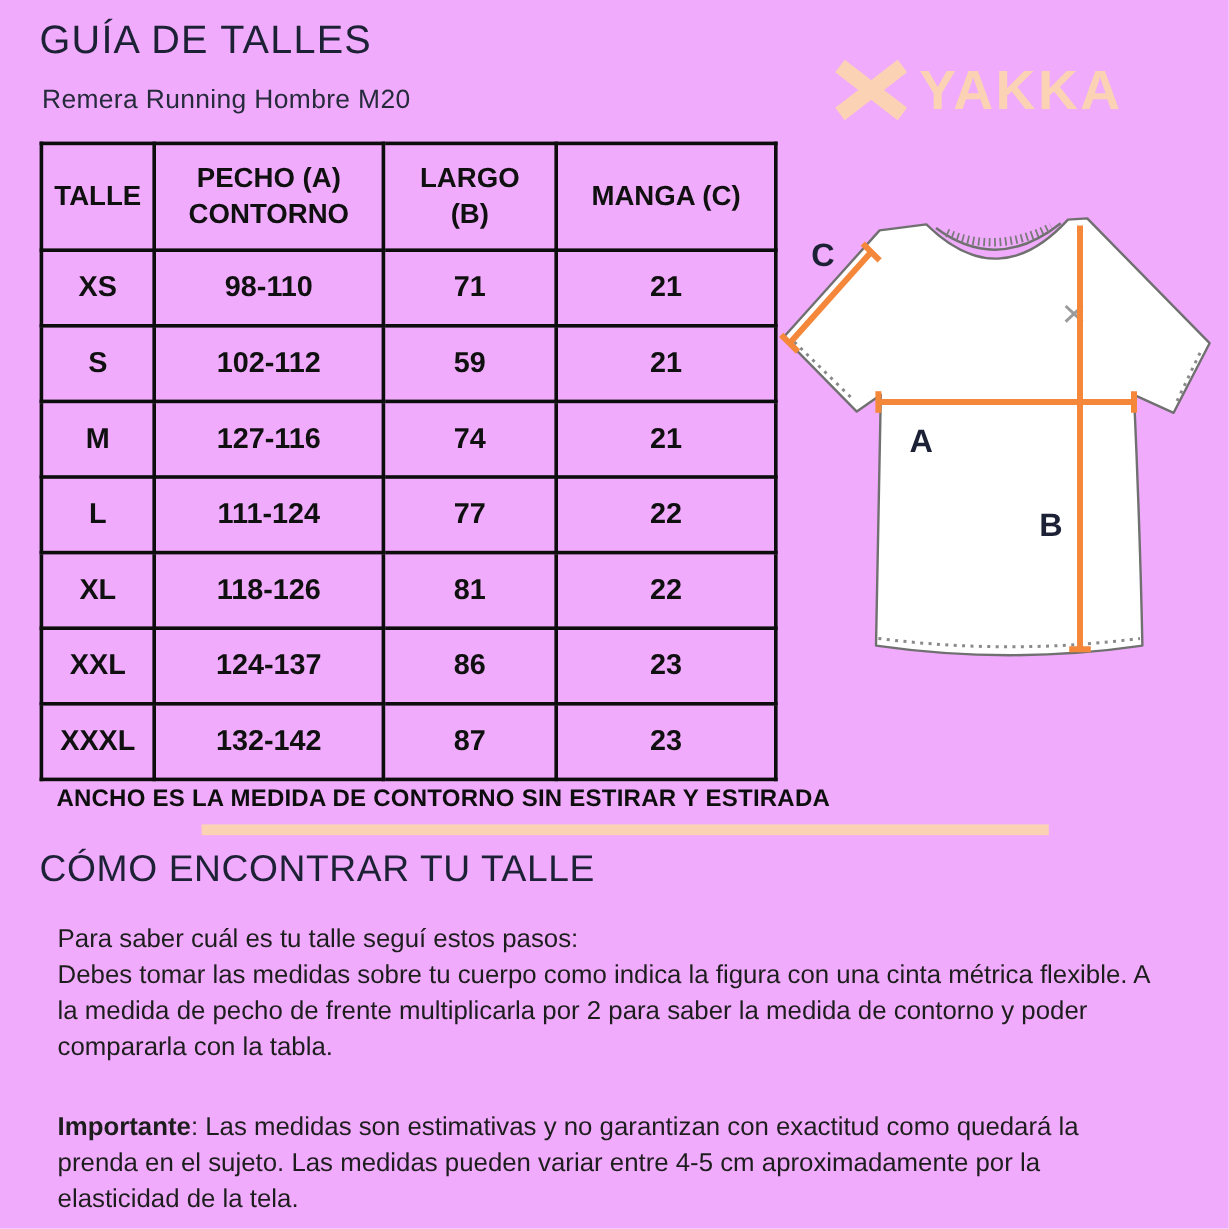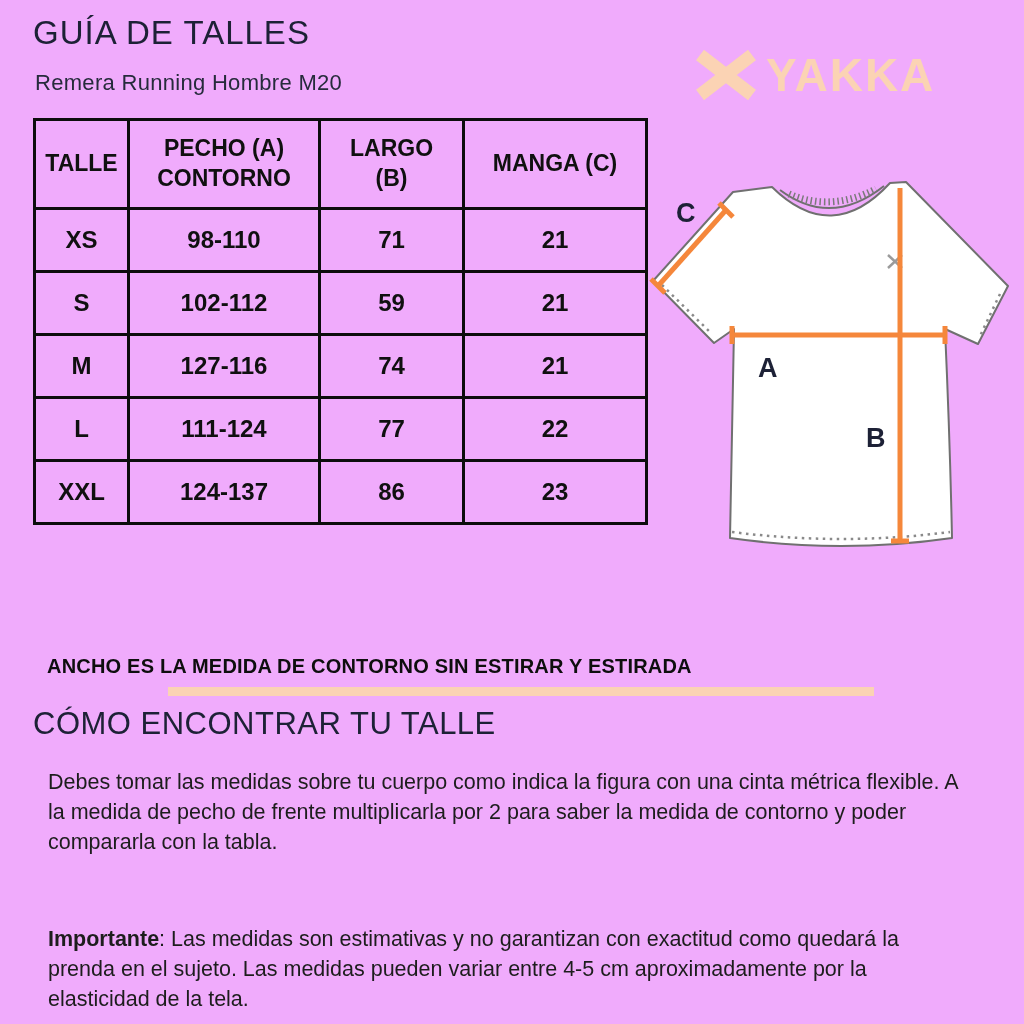--- a/index.html
+++ b/index.html
@@ -117,25 +117,37 @@
         <td>74</td>
         <td>21</td>
       </tr>
       <tr>
         <td>L</td>
         <td>111-124</td>
         <td>77</td>
         <td>22</td>
       </tr>
       <tr>
+        <td>XL</td>
+        <td>118-126</td>
+        <td>81</td>
+        <td>22</td>
+      </tr>
+      <tr>
         <td>XXL</td>
         <td>124-137</td>
         <td>86</td>
         <td>23</td>
       </tr>
+      <tr>
+        <td>XXXL</td>
+        <td>132-142</td>
+        <td>87</td>
+        <td>23</td>
+      </tr>
     </tbody>
   </table>
 
   <div class="abs footnote">ANCHO ES LA MEDIDA DE CONTORNO SIN ESTIRAR Y ESTIRADA</div>
 
   <svg class="abs shirt-svg" width="374" height="430" viewBox="0 0 374 430">
 
     <path class="shirt-line" d="M83,42 L122,37 Q182,96 240,33 L256,32 L358,136 L328,194 L295,179
              Q300,290 302,388 Q192,404 80,388 Q82,290 84,179 L64,193 L3,131 Z"></path>
 
@@ -168,20 +180,21 @@
 
     <text class="diagram-label" x="26" y="72">C</text>
     <text class="diagram-label" x="108" y="227">A</text>
     <text class="diagram-label" x="216" y="297">B</text>
   </svg>
 
   <div class="abs divider"></div>
   <div class="abs how-heading">CÓMO ENCONTRAR TU TALLE</div>
 
   <div class="abs copy-1">
+    <p>Para saber cuál es tu talle seguí estos pasos:</p>
     <p>Debes tomar las medidas sobre tu cuerpo como indica la figura con una cinta métrica flexible. A la medida de pecho de frente multiplicarla por 2 para saber la medida de contorno y  poder compararla con la tabla.</p>
   </div>
 
   <div class="abs copy-2">
     <p>
       <span class="bold">Importante</span><span>: Las medidas son estimativas y no garantizan con exactitud como quedará la prenda en el sujeto. Las medidas pueden variar entre 4-5 cm aproximadamente por la elasticidad de la tela.</span>
     </p>
   </div>
 
 </div>

